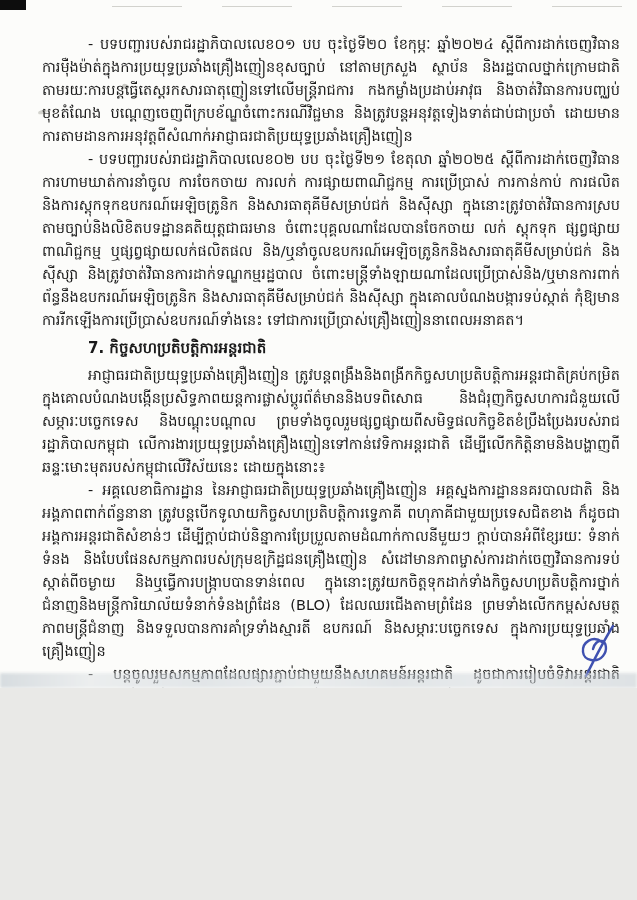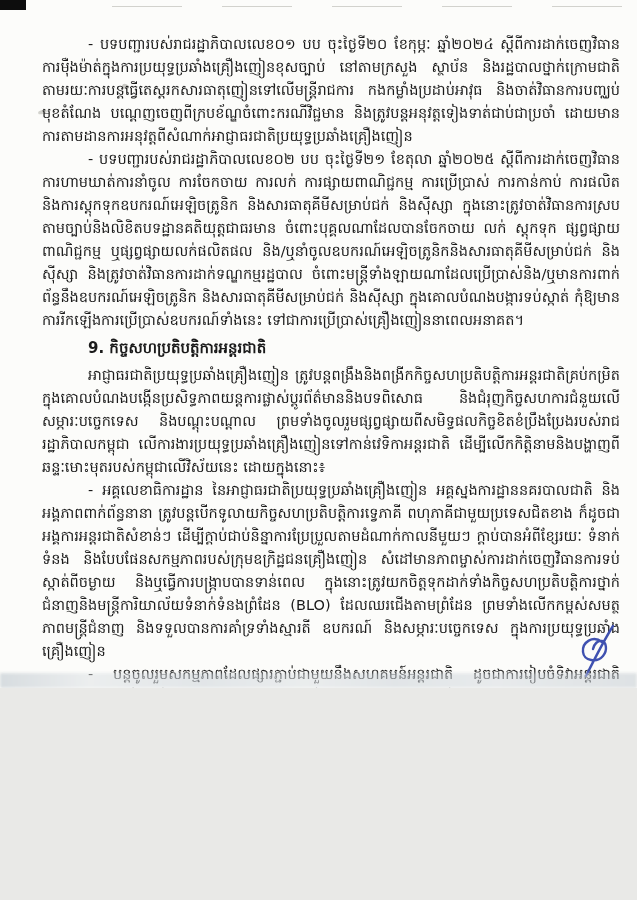--- a/index.html
+++ b/index.html
@@ -85,21 +85,21 @@
 <div class="page">
 
   <div class="corner-artifact"></div>
   <div class="top-edge-line"></div>
   <div class="speck-1"></div>
   <div class="speck-2"></div>
 
   <div class="content">
     <p class="para">- បទបញ្ជារបស់រាជរដ្ឋាភិបាលលេខ០១ បប ចុះថ្ងៃទី២០ ខែកុម្ភៈ ឆ្នាំ២០២៤ ស្តីពីការដាក់ចេញវិធានការម៉ឺងម៉ាត់ក្នុងការប្រយុទ្ធប្រឆាំងគ្រឿងញៀនខុសច្បាប់ នៅតាមក្រសួង ស្ថាប័ន និងរដ្ឋបាលថ្នាក់ក្រោមជាតិ តាមរយៈការបន្តធ្វើតេស្តរកសារធាតុញៀនទៅលើមន្ត្រីរាជការ កងកម្លាំងប្រដាប់អាវុធ និងចាត់វិធានការបញ្ឈប់មុខតំណែង បណ្តេញចេញពីក្របខ័ណ្ឌចំពោះករណីវិជ្ជមាន និងត្រូវបន្តអនុវត្តទៀងទាត់ជាប់ជាប្រចាំ ដោយមានការតាមដានការអនុវត្តពីសំណាក់អាជ្ញាធរជាតិប្រយុទ្ធប្រឆាំងគ្រឿងញៀន</p>
     <p class="para">- បទបញ្ជារបស់រាជរដ្ឋាភិបាលលេខ០២ បប ចុះថ្ងៃទី២១ ខែតុលា ឆ្នាំ២០២៥ ស្តីពីការដាក់ចេញវិធានការហាមឃាត់ការនាំចូល ការចែកចាយ ការលក់ ការផ្សាយពាណិជ្ជកម្ម ការប្រើប្រាស់ ការកាន់កាប់ ការផលិត និងការស្តុកទុកឧបករណ៍អេឡិចត្រូនិក និងសារធាតុគីមីសម្រាប់ជក់ និងស៊ីស្សា ក្នុងនោះត្រូវចាត់វិធានការស្របតាមច្បាប់និងលិខិតបទដ្ឋានគតិយុត្តជាធរមាន ចំពោះបុគ្គលណាដែលបានចែកចាយ លក់ ស្តុកទុក ផ្សព្វផ្សាយពាណិជ្ជកម្ម ឬផ្សព្វផ្សាយលក់ផលិតផល និង/ឬនាំចូលឧបករណ៍អេឡិចត្រូនិកនិងសារធាតុគីមីសម្រាប់ជក់ និងស៊ីស្សា និងត្រូវចាត់វិធានការដាក់ទណ្ឌកម្មរដ្ឋបាល ចំពោះមន្ត្រីទាំងឡាយណាដែលប្រើប្រាស់និង/ឬមានការពាក់ព័ន្ធនឹងឧបករណ៍អេឡិចត្រូនិក និងសារធាតុគីមីសម្រាប់ជក់ និងស៊ីស្សា ក្នុងគោលបំណងបង្ការទប់ស្កាត់ កុំឱ្យមានការរីកឡើងការប្រើប្រាស់ឧបករណ៍ទាំងនេះ ទៅជាការប្រើប្រាស់គ្រឿងញៀននាពេលអនាគត។</p>
-    <div class="heading">9. កិច្ចសហប្រតិបត្តិការអន្តរជាតិ</div>
+    <div class="heading">7. កិច្ចសហប្រតិបត្តិការអន្តរជាតិ</div>
     <p class="para">អាជ្ញាធរជាតិប្រយុទ្ធប្រឆាំងគ្រឿងញៀន ត្រូវបន្តពង្រឹងនិងពង្រីកកិច្ចសហប្រតិបត្តិការអន្តរជាតិគ្រប់កម្រិត ក្នុងគោលបំណងបង្កើនប្រសិទ្ធភាពយន្តការផ្លាស់ប្តូរព័ត៌មាននិងបទពិសោធ និងជំរុញកិច្ចសហការជំនួយលើសម្ភារៈបច្ចេកទេស និងបណ្តុះបណ្តាល ព្រមទាំងចូលរួមផ្សព្វផ្សាយពីសមិទ្ធផលកិច្ចខិតខំប្រឹងប្រែងរបស់រាជរដ្ឋាភិបាលកម្ពុជា លើការងារប្រយុទ្ធប្រឆាំងគ្រឿងញៀនទៅកាន់វេទិកាអន្តរជាតិ ដើម្បីលើកកិត្តិនាមនិងបង្ហាញពីឆន្ទៈមោះមុតរបស់កម្ពុជាលើវិស័យនេះ ដោយក្នុងនោះ៖</p>
     <p class="para">- អគ្គលេខាធិការដ្ឋាន នៃអាជ្ញាធរជាតិប្រយុទ្ធប្រឆាំងគ្រឿងញៀន អគ្គស្នងការដ្ឋាននគរបាលជាតិ និងអង្គភាពពាក់ព័ន្ធនានា ត្រូវបន្តបើកទូលាយកិច្ចសហប្រតិបត្តិការទ្វេភាគី ពហុភាគីជាមួយប្រទេសជិតខាង ក៏ដូចជាអង្គការអន្តរជាតិសំខាន់ៗ ដើម្បីក្តាប់ជាប់និន្នាការប្រែប្រួលតាមដំណាក់កាលនីមួយៗ ក្តាប់បានអំពីខ្សែរយៈ ទំនាក់ទំនង និងបែបផែនសកម្មភាពរបស់ក្រុមឧក្រិដ្ឋជនគ្រឿងញៀន សំដៅមានភាពម្ចាស់ការដាក់ចេញវិធានការទប់ស្កាត់ពីចម្ងាយ និងឬធ្វើការបង្ក្រាបបានទាន់ពេល ក្នុងនោះត្រូវយកចិត្តទុកដាក់ទាំងកិច្ចសហប្រតិបត្តិការថ្នាក់ជំនាញនិងមន្ត្រីការិយាល័យទំនាក់ទំនងព្រំដែន (BLO) ដែលឈរជើងតាមព្រំដែន ព្រមទាំងលើកកម្ពស់សមត្ថភាពមន្ត្រីជំនាញ និងទទួលបានការគាំទ្រទាំងស្មារតី ឧបករណ៍ និងសម្ភារៈបច្ចេកទេស ក្នុងការប្រយុទ្ធប្រឆាំងគ្រឿងញៀន</p>
     <p class="para">- បន្តចូលរួមសកម្មភាពដែលផ្សារភ្ជាប់ជាមួយនឹងសហគមន៍អន្តរជាតិ ដូចជាការរៀបចំទិវាអន្តរជាតិប្រយុទ្ធប្រឆាំងគ្រឿងញៀន ២៦ មិថុនា ឱ្យបានទៀងទាត់និងអធិកអធមជារៀងរាល់ឆ្នាំ ការចូលរួមក្នុងវេទិកា សន្និសីទ សិក្ខាសាលា ថ្នាក់អន្តរជាតិ និងតំបន់នានា ដើម្បីបង្ហាញទៅអន្តរជាតិឱ្យបានឃើញអំពីសុឆន្ទៈ និងការប្តេជ្ញាចិត្តមោះមុតរបស់រាជរដ្ឋាភិបាលកម្ពុជា ក្នុងការចូលរួមប្រយុទ្ធប្រឆាំងគ្រឿងញៀន។</p>
     <div class="heading">III. ការចាត់តាំងអនុវត្ត</div>
   </div>
 
   <div class="page-number">៤/៩</div>
 
   <svg class="signature" viewBox="0 0 52 58" fill="none">
     <path d="M33 20 c-9 -7 -20 0 -19 10 c1 9 14 11 20 4 c5 -6 3 -14 -1 -15 c-4 -1 -8 3 -9 8 M44 4 c-7 11 -18 32 -27 50" stroke="#3f51b0" stroke-width="2.4" stroke-linecap="round"></path>

